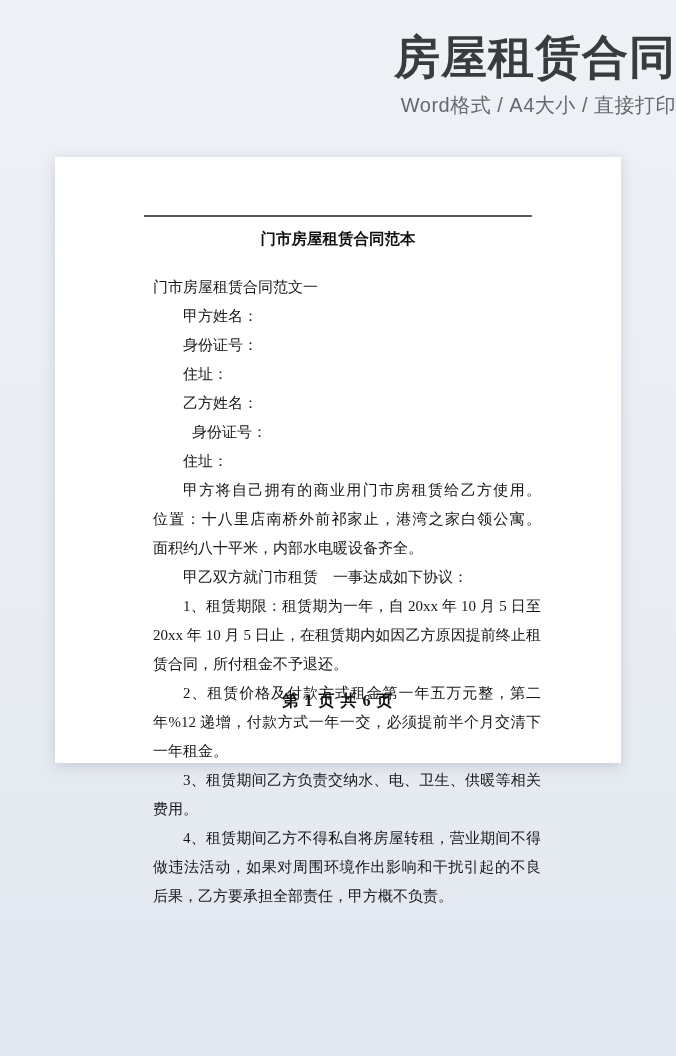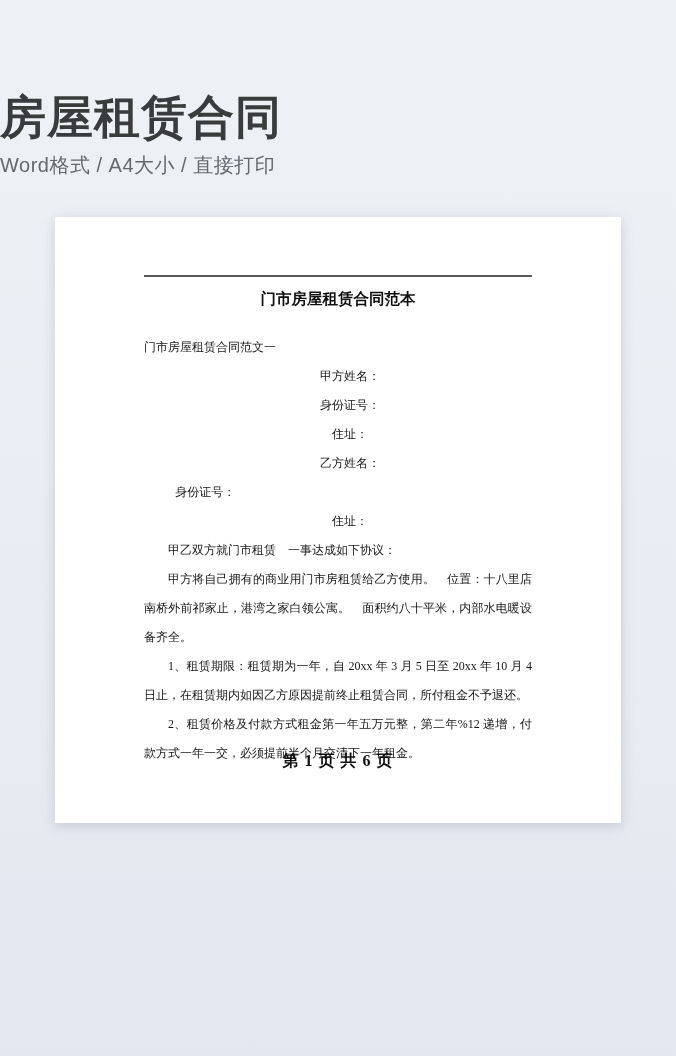--- a/index.html
+++ b/index.html
@@ -4,22 +4,22 @@
 <style>
   html, body { margin: 0; padding: 0; }
   body {
     width: 676px;
     height: 1056px;
     overflow: hidden;
     background: linear-gradient(180deg, #eef1f5 0%, #e9edf3 55%, #e2e7f0 100%);
     font-family: "Liberation Sans", "DejaVu Sans", sans-serif;
   }
   .hero {
-    text-align: left;
-    padding-top: 92px;
+    text-align: right;
+    padding-top: 32px;
   }
   .hero-title {
     margin: 0;
     font-size: 46px;
     font-weight: bold;
     letter-spacing: 1px;
     color: #3a3b3d;
     line-height: 1.1;
   }
   .hero-subtitle {
@@ -51,31 +51,31 @@
     margin: 0;
     text-align: center;
     font-family: "Liberation Serif", "DejaVu Serif", serif;
     font-size: 15.5px;
     font-weight: bold;
     color: #101010;
   }
   .doc-body {
     position: absolute;
     top: 116px;
-    left: 89px;
+    left: 98px;
     width: 388px;
     font-family: "Liberation Serif", "DejaVu Serif", serif;
-    font-size: 12px;
+    font-size: 15px;
     line-height: 29px;
     color: #161616;
     text-align: justify;
   }
   .doc-body p { margin: 0; }
   .doc-body p.plain  { text-indent: 0; }
-  .doc-body p.label  { text-indent: 2em; text-align: center; }
+  .doc-body p.label  { text-indent: 2em; text-align: left; }
   .doc-body p.label2 { text-indent: 2.6em; text-align: left; }
   .doc-body p.indent { text-indent: 2em; }
   .page-num {
     position: absolute;
     left: 0;
     right: 0;
     bottom: 51px;
     text-align: center;
     font-family: "Liberation Serif", "DejaVu Serif", serif;
     font-size: 16px;
@@ -98,21 +98,23 @@
     <div class="header-rule"></div>
     <h2 class="doc-title">门市房屋租赁合同范本</h2>
     <div class="doc-body" id="doc-body">
         <p class="plain">门市房屋租赁合同范文一</p>
         <p class="label">甲方姓名：</p>
         <p class="label">身份证号：</p>
         <p class="label">住址：</p>
         <p class="label">乙方姓名：</p>
         <p class="label2">身份证号：</p>
         <p class="label">住址：</p>
+        <p class="indent">甲方将自己拥有的商业用门市房租赁给乙方使用。　位置：十八里店南桥外前祁家止，港湾之家白领公寓。　面积约八十平米，内部水电暖设备齐全。</p>
         <p class="indent">甲乙双方就门市租赁　一事达成如下协议：</p>
-        <p class="indent">甲方将自己拥有的商业用门市房租赁给乙方使用。　位置：十八里店南桥外前祁家止，港湾之家白领公寓。　面积约八十平米，内部水电暖设备齐全。</p>
-        <p class="indent">1、租赁期限：租赁期为一年，自 20xx 年 3 月 5 日至 20xx 年 10 月 4 日止，在租赁期内如因乙方原因提前终止租赁合同，所付租金不予退还。</p>
+        <p class="indent">1、租赁期限：租赁期为一年，自 20xx 年 10 月 5 日至 20xx 年 10 月 5 日止，在租赁期内如因乙方原因提前终止租赁合同，所付租金不予退还。</p>
         <p class="indent">2、租赁价格及付款方式租金第一年五万元整，第二年%12 递增，付款方式一年一交，必须提前半个月交清下一年租金。</p>
+        <p class="indent">3、租赁期间乙方负责交纳水、电、卫生、供暖等相关费用。</p>
+        <p class="indent">4、租赁期间乙方不得私自将房屋转租，营业期间不得做违法活动，如果对周围环境作出影响和干扰引起的不良后果，乙方要承担全部责任，甲方概不负责。</p>
       </div>
     <div class="page-num">第 1 页 共 6 页</div>
   </section>
 
 </div>
 
 </body></html>

